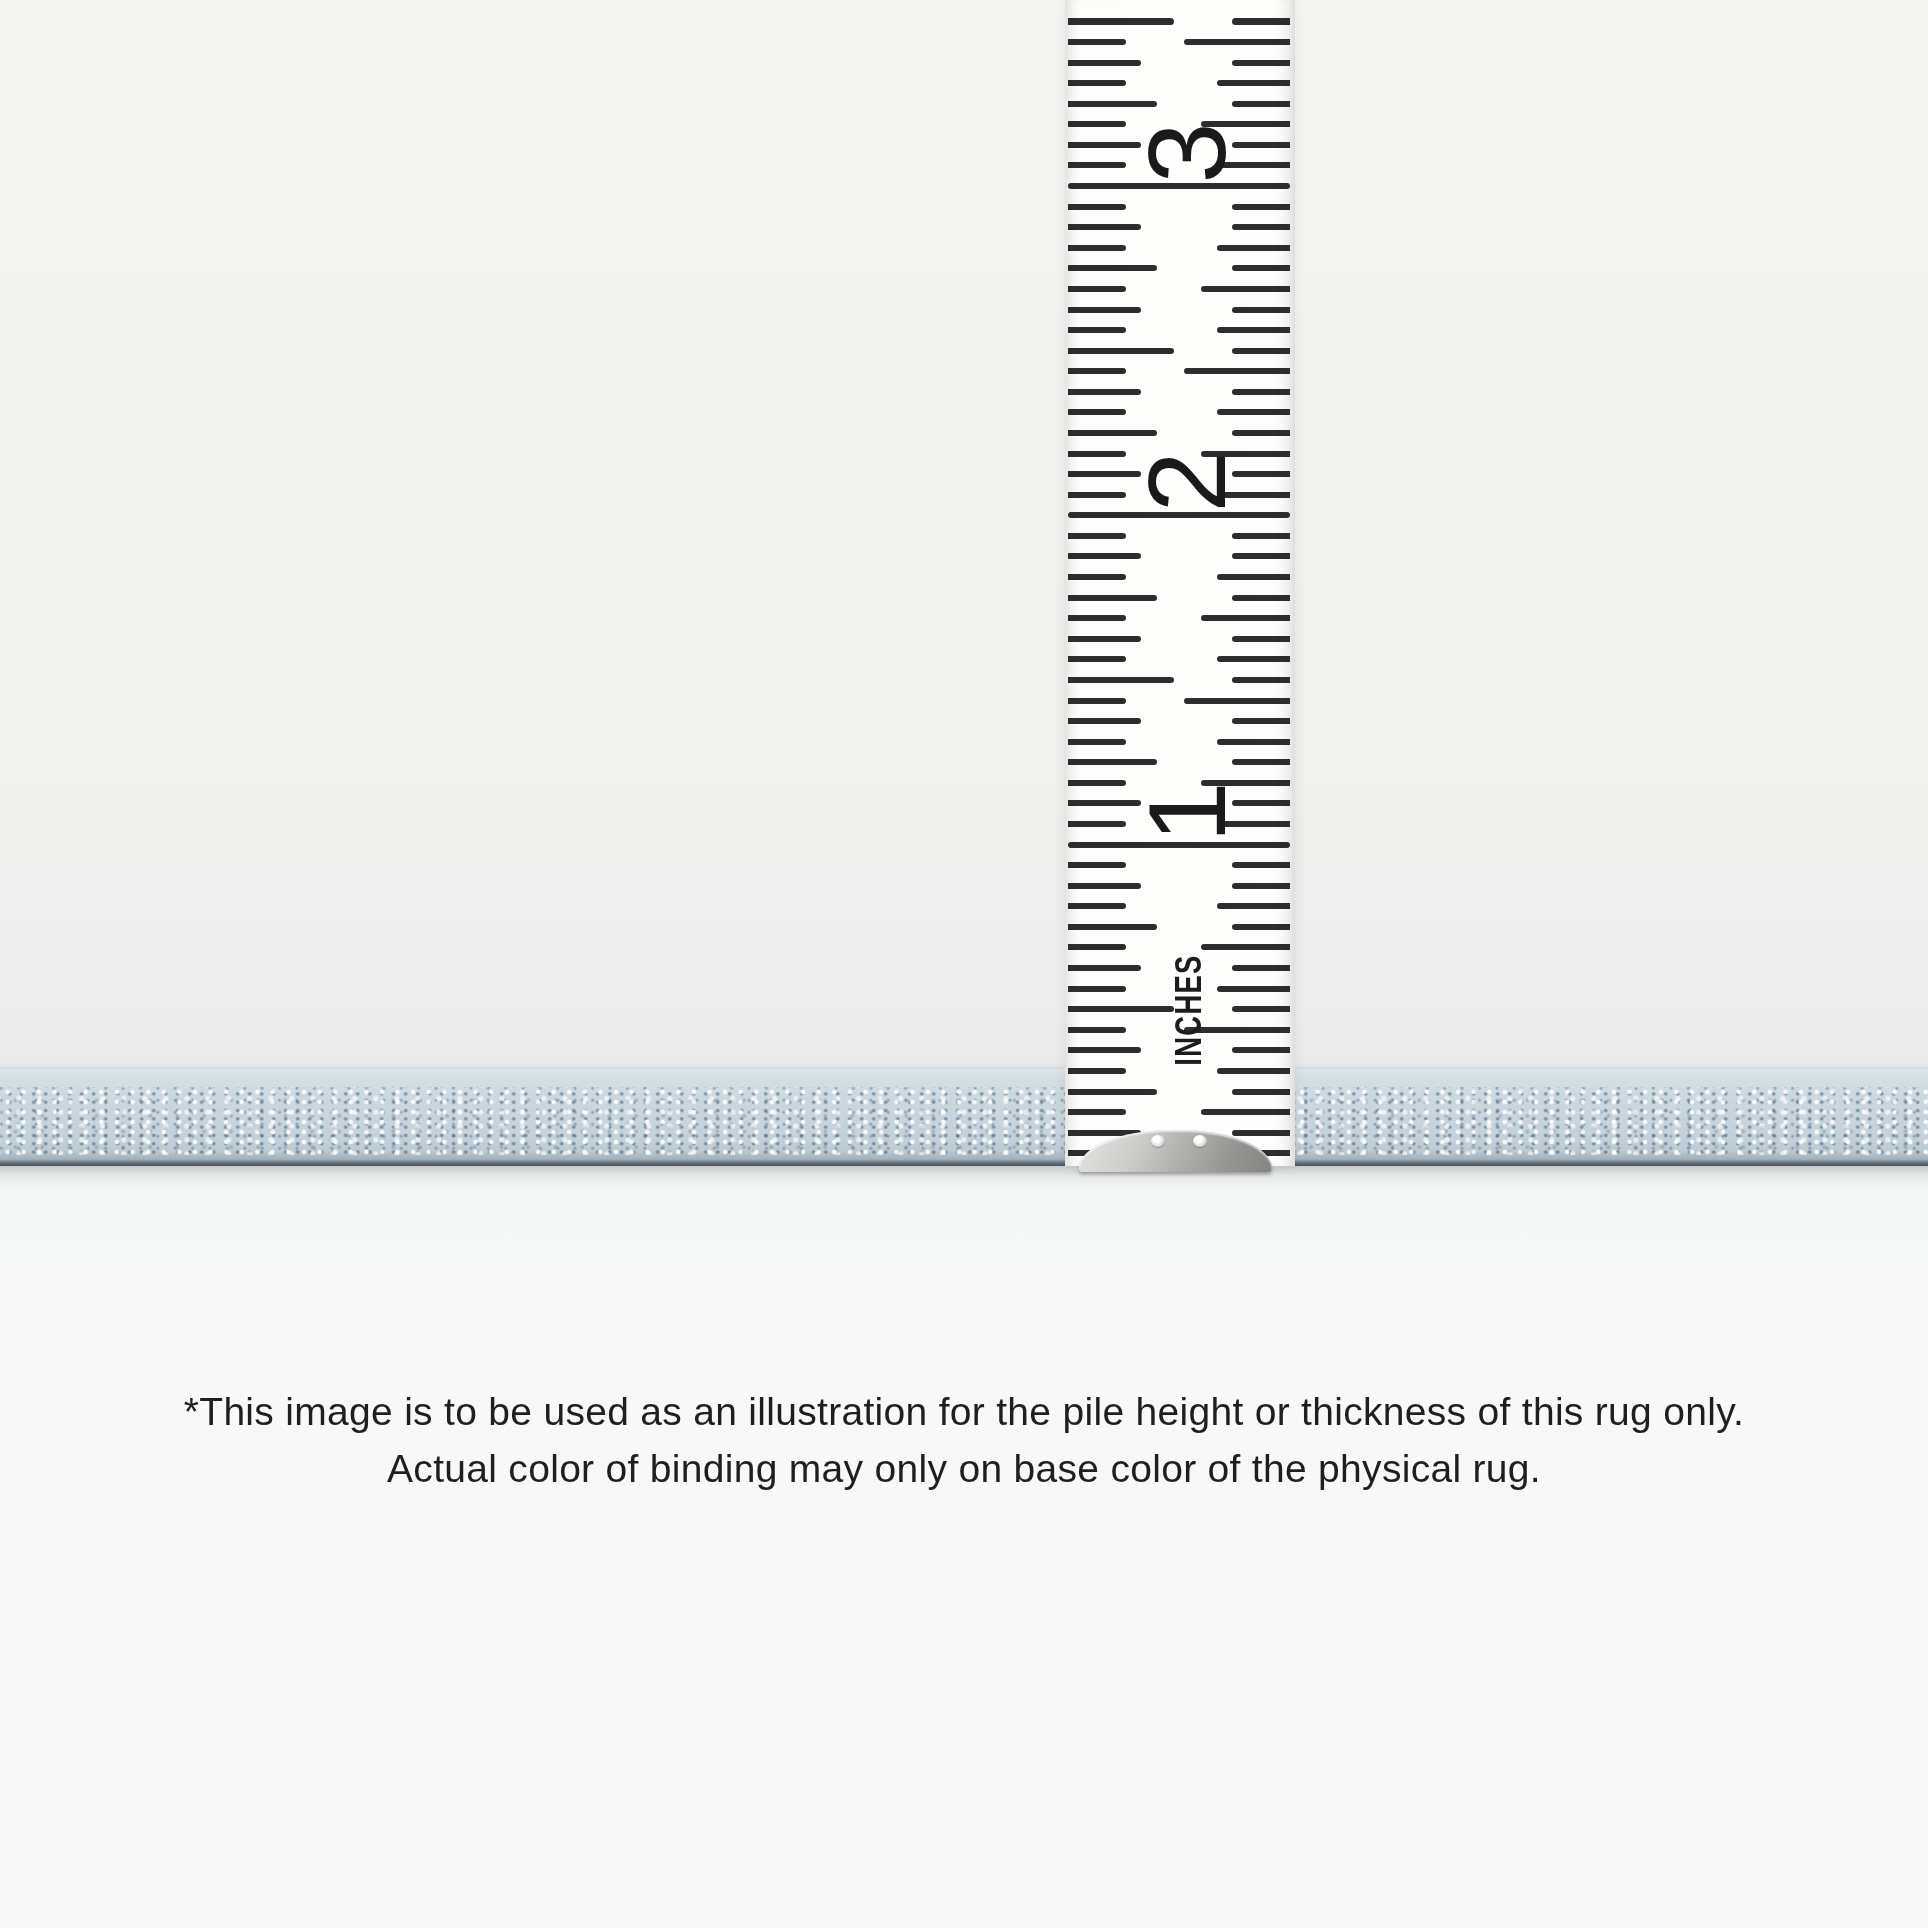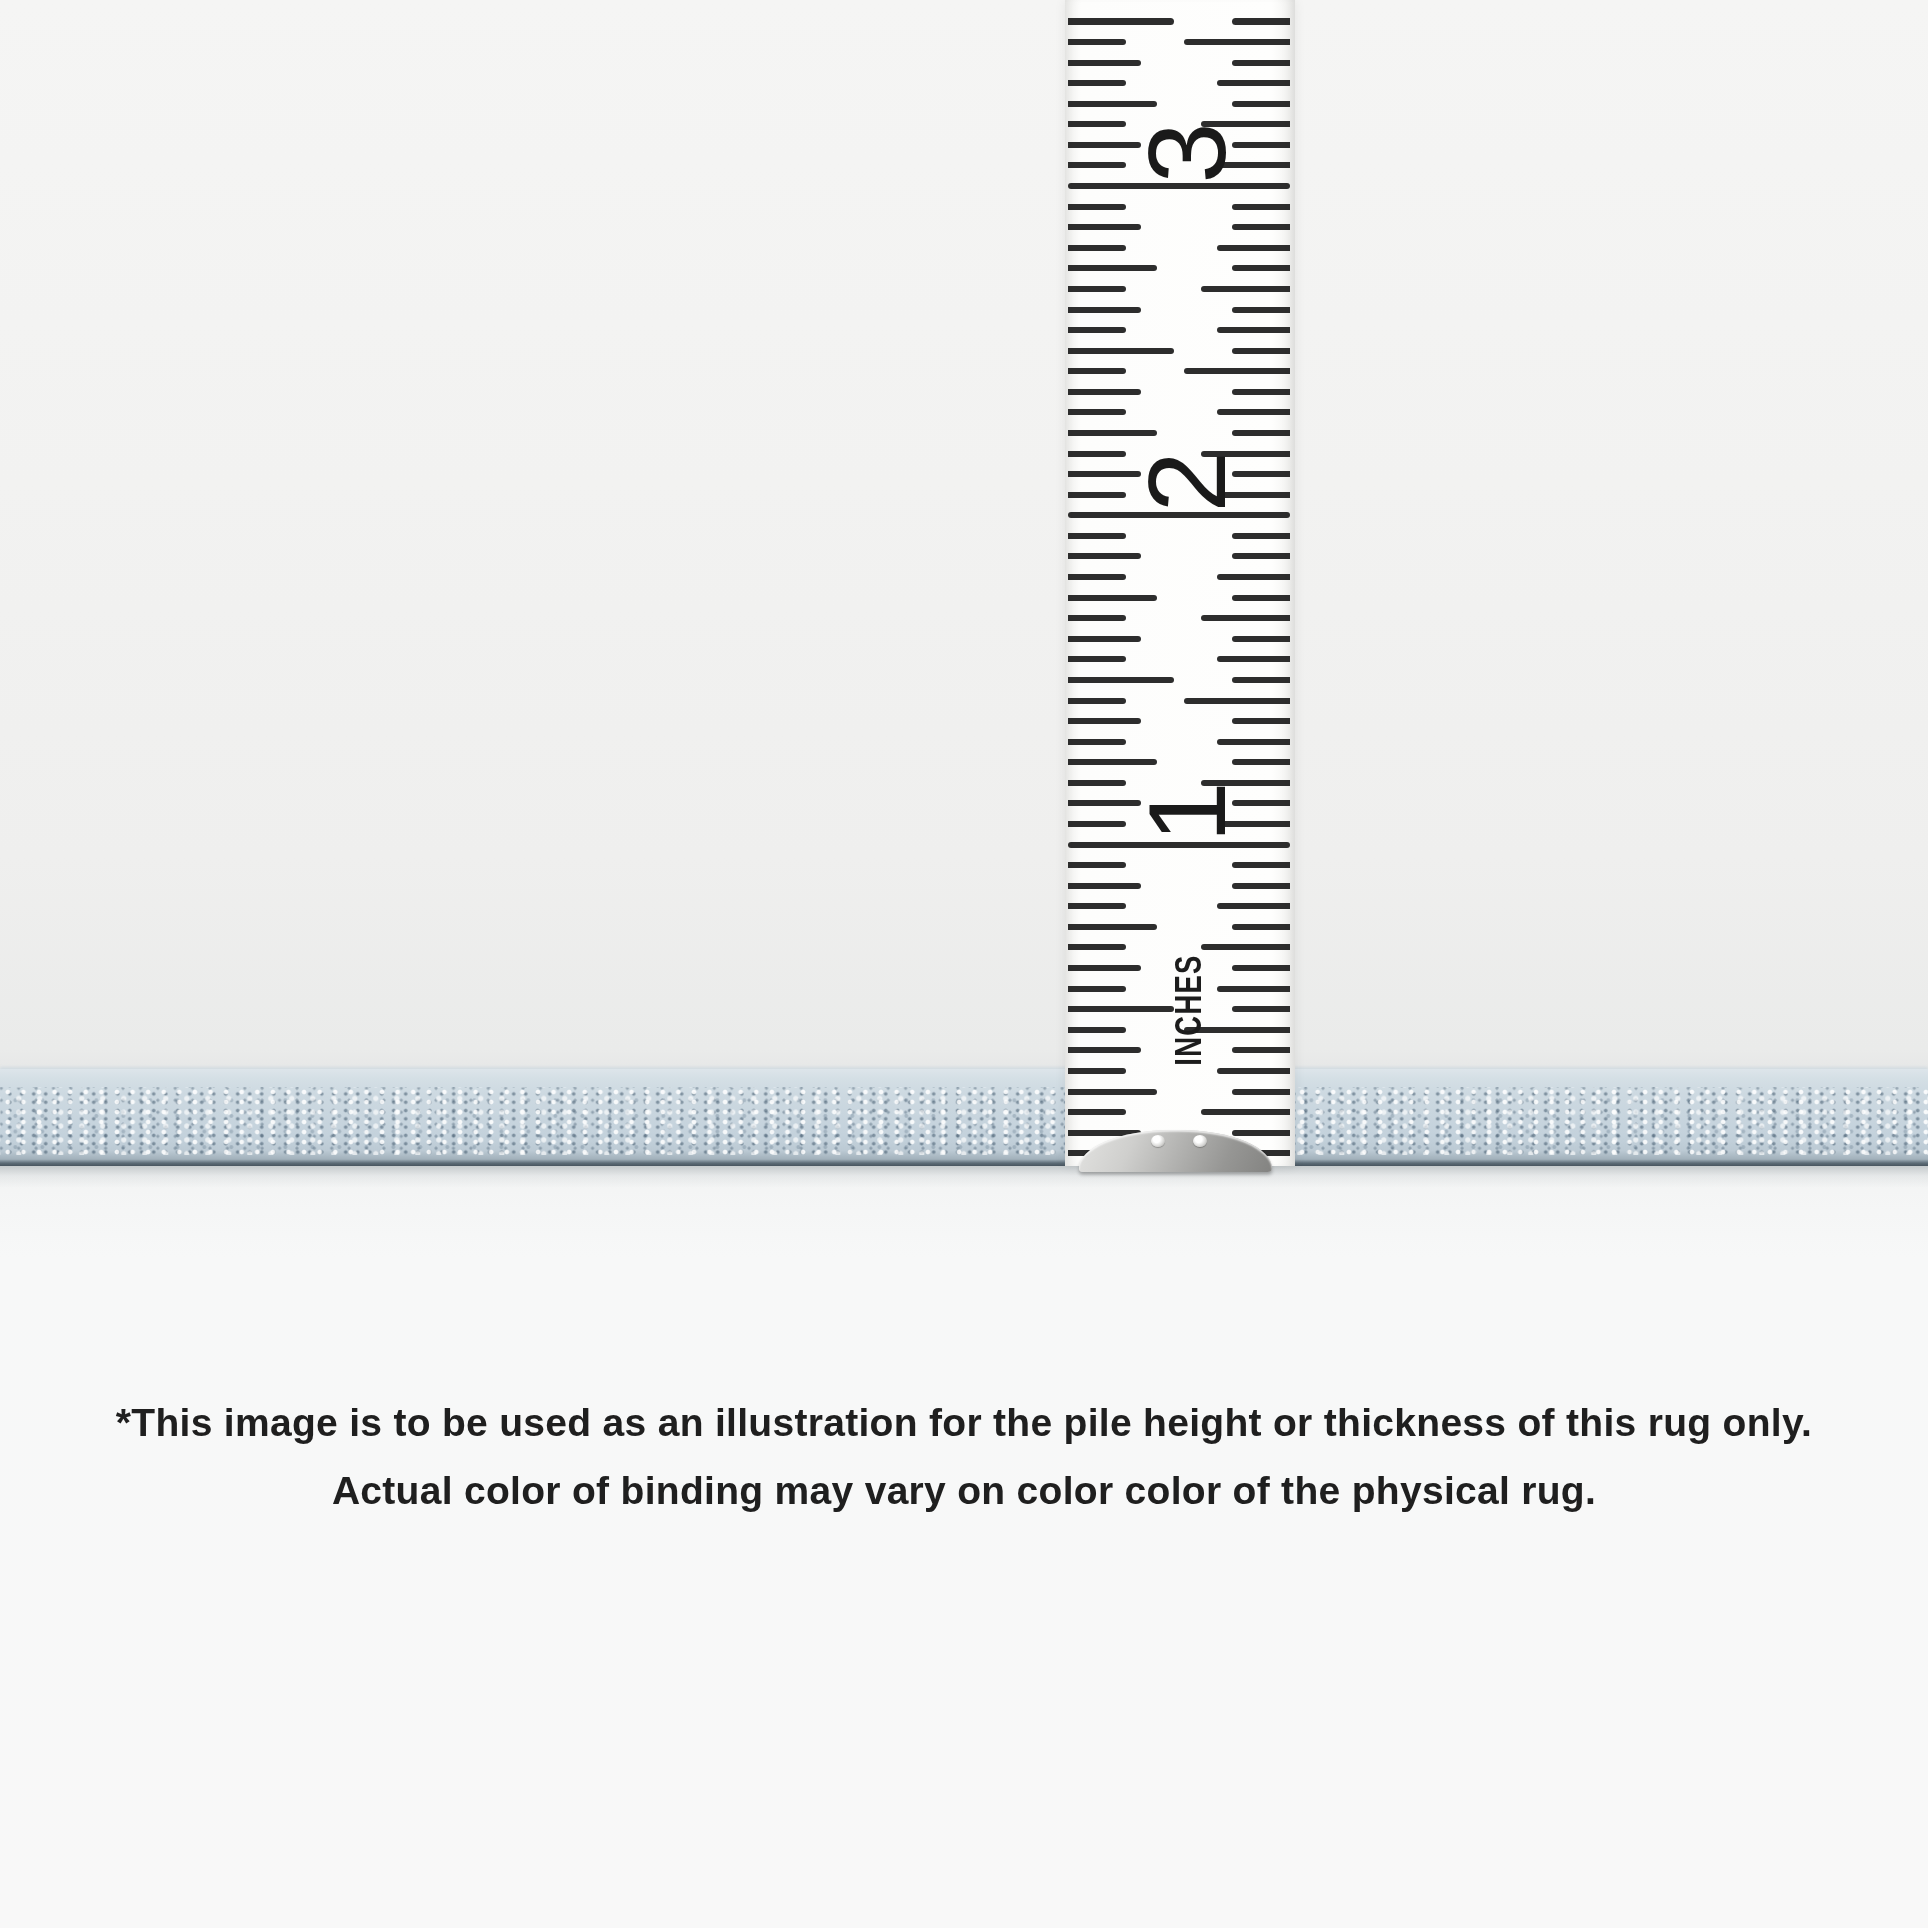--- a/index.html
+++ b/index.html
@@ -76,21 +76,21 @@
     box-shadow:0 0.9px 0.9px rgba(0,0,0,.25);
   }
   .rivet.r1{left:72px;}
   .rivet.r2{left:114px;}
   
   .disclaimer{
     position:absolute; left:0; top:1383px; width:100%;
     text-align:center; color:var(--text,#1f1f1f);
     font-size:39px; line-height:57px; letter-spacing:0.3px; font-weight:500;
   }
-  .disclaimer p{margin:11px;font-weight:bold;}
+  .disclaimer p{margin:0;}
 </style>
 </head>
 <body>
 
 <div class="scene">
 
   <div class="wall"></div>
 
   <div class="floor"></div>
 
@@ -215,17 +215,17 @@
       </div>
     <div class="inches-label">INCHES</div>
     <div class="ruler-cap">
       <div class="rivet r1"></div>
       <div class="rivet r2"></div>
     </div>
   </div>
 
   <div class="disclaimer">
     <p>*This image is to be used as an illustration for the pile height or thickness of this rug only.</p>
-    <p>Actual color of binding may vary on color color of the physical rug.</p>
+    <p>Actual color of binding may only on base color of the physical rug.</p>
   </div>
 
 </div>
 
 
 </body></html>

